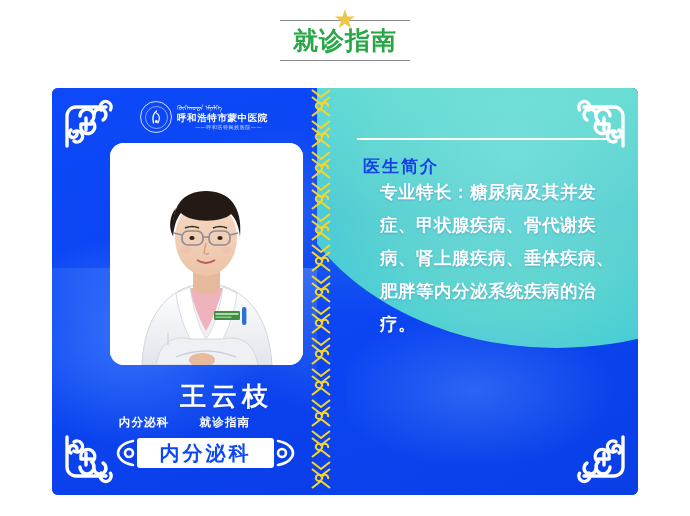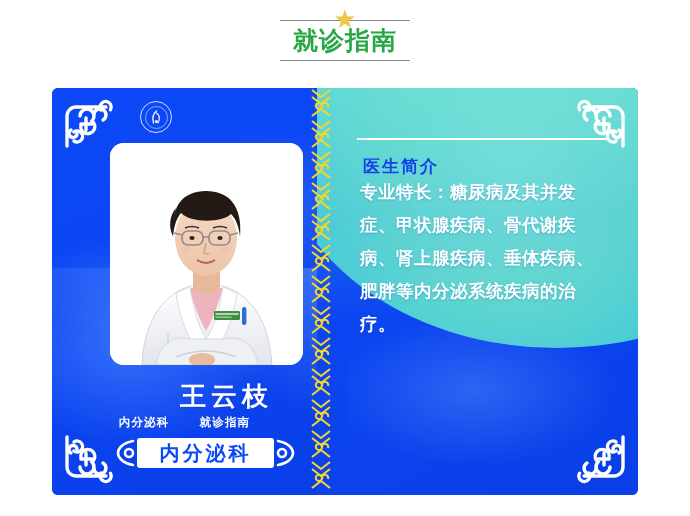--- a/index.html
+++ b/index.html
@@ -150,21 +150,21 @@
     position:absolute;left:363px;top:108px;
     font-size:17px;font-weight:bold;color:#1440e8;letter-spacing:2px;
     line-height:22px;
     margin-top:47px;
   }
   .intro-rule{
     position:absolute;left:357px;top:138px;width:250px;height:2px;
     background:#ffffff;
   }
   .intro-body{
-    position:absolute;left:360px;top:176px;width:250px;
+    position:absolute;left:380px;top:176px;width:250px;
     font-size:17.5px;color:#ffffff;font-weight:bold;
     line-height:33px;letter-spacing:.5px;
     text-shadow:0 1px 2px rgba(10,50,150,.25);
   }
   .intro-label{display:inline;}
 </style>
 </head>
 <body>
 
 <div class="title-block">
@@ -356,20 +356,25 @@
   </svg>
 </div>
 
 <div class="logo">
   <div class="logo-mark">
     <svg class="logo-leaf" viewBox="0 0 13 15" xmlns="http://www.w3.org/2000/svg">
       <path d="M6.5 1 C3 4 2 8 3.5 13" fill="none" stroke="#ffffff" stroke-width="1.3" stroke-linecap="round"></path>
       <path d="M6.5 3 C9.5 5 10 9 8 13" fill="none" stroke="#ffffff" stroke-width="1.1" stroke-linecap="round"></path>
       <circle cx="6.4" cy="11.6" r="1.5" fill="#ffffff"></circle>
     </svg>
+  </div>
+  <div class="logo-txt">
+    <div class="logo-mongol">ᠬᠦᠬᠡᠬᠣᠲᠠ ᠡᠮᠨᠡᠯᠭᠡ</div>
+    <div class="logo-cn">呼和浩特市蒙中医院</div>
+    <div class="logo-sub">——呼和浩特民族医院——</div>
   </div>
 </div>
 
 <div class="photo-frame">
   <svg class="photo-svg" viewBox="0 0 193 222" xmlns="http://www.w3.org/2000/svg">
     <defs>
       <linearGradient id="coat" x1="0" y1="0" x2="0" y2="1">
         <stop offset="0%" stop-color="#ffffff"></stop>
           <stop offset="100%" stop-color="#e2e5ec"></stop>
       </linearGradient>

